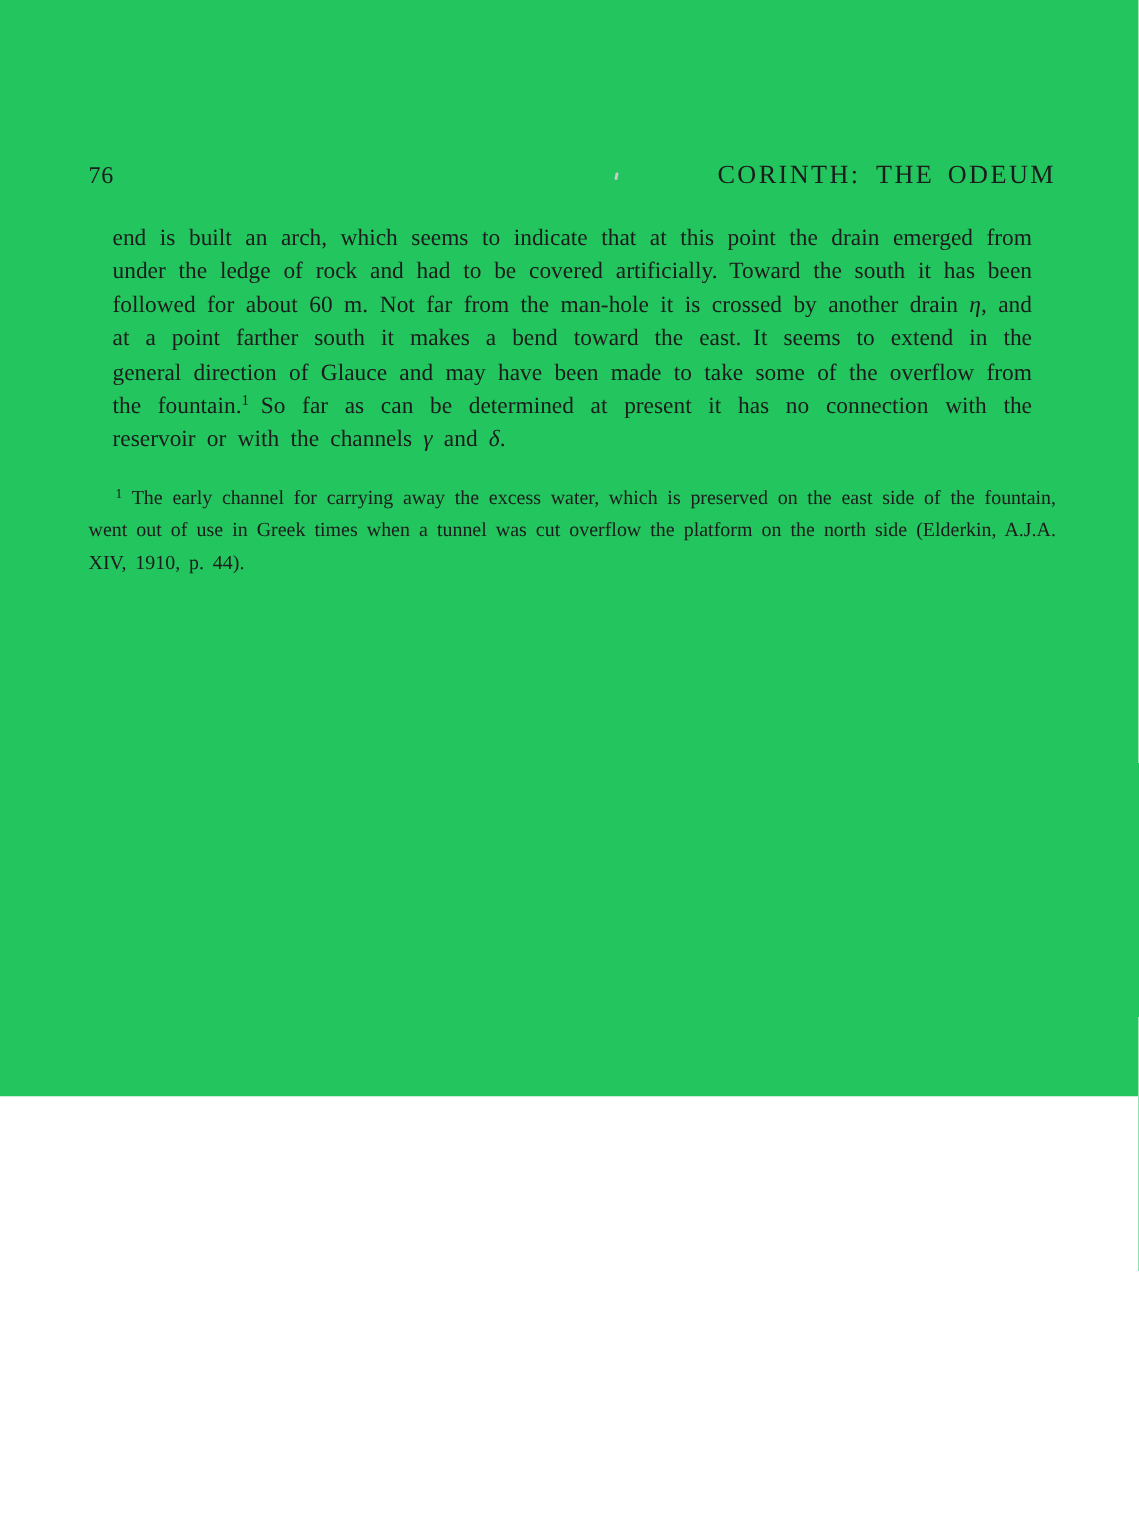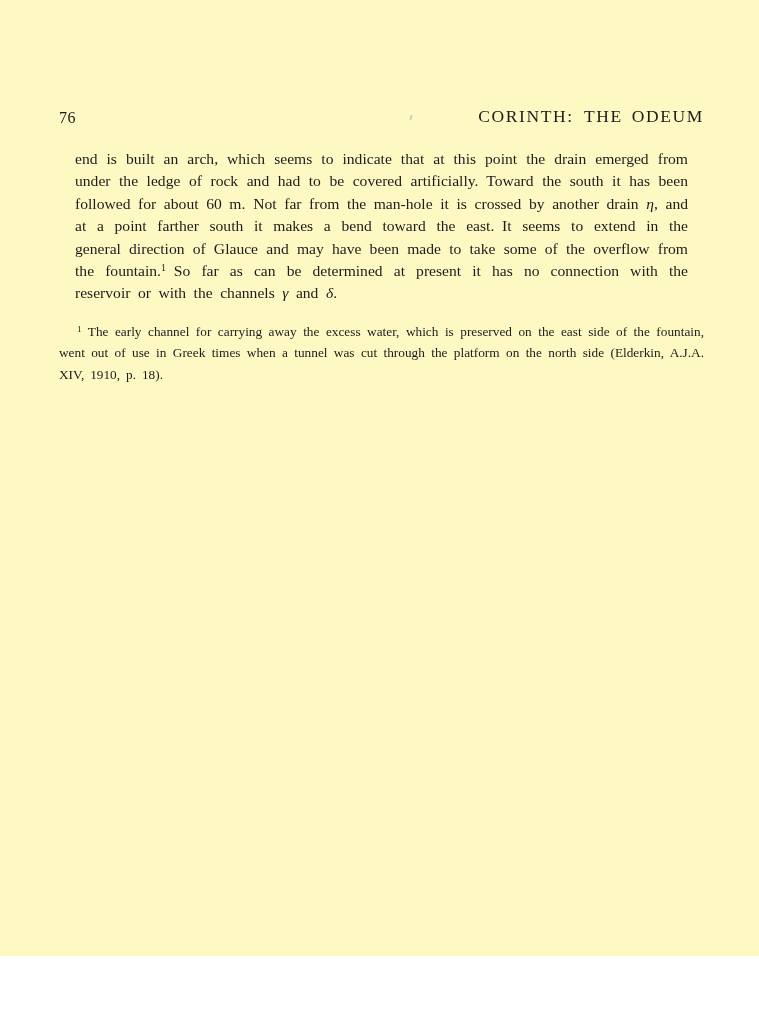--- a/index.html
+++ b/index.html
@@ -3,22 +3,22 @@
 <meta charset="utf-8">
 <style>
   html, body {
     margin: 0;
     padding: 0;
     background: #ffffff;
   }
   .page {
     position: relative;
     width: 759px;
-    height: 956px;
-    background: #fef9c3;
+    height: 731px;
+    background: #22c55e;
     font-family: "Liberation Serif", serif;
     color: #1c1c1c;
     overflow: hidden;
   }
   .content {
     position: absolute;
     left: 59px;
     top: 106px;
     width: 645px;
   }
@@ -90,16 +90,16 @@
   <div class="content">
 
     <div class="header-row">
       <span class="page-number">76</span>
       <span class="speck"></span>
       <span class="running-title">CORINTH: THE ODEUM</span>
     </div>
 
     <p class="body-text"><span>end is built an arch, which seems to indicate that at this point the drain emerged from under the ledge of rock and had to be covered artificially. Toward the south it has been followed for about 60 m. Not far from the man-hole it is crossed by another drain </span><span class="greek">η</span><span>, and at a point farther south it makes a bend toward the east. It seems to extend in the general direction of Glauce and may have been made to take some of the overflow from the fountain.</span><sup class="fn-ref">1</sup><span> So far as can be determined at present it has no connection with the reservoir or with the channels </span><span class="greek">γ</span><span> and </span><span class="greek">δ</span><span>.</span></p>
 
-    <p class="footnote"><sup class="fn-marker">1</sup><span> The early channel for carrying away the excess water, which is preserved on the east side of the fountain, went out of use in Greek times when a tunnel was cut through the platform on the north side (Elderkin, </span><span class="journal">A.J.A.</span><span> XIV, 1910, p. 18).</span></p>
+    <p class="footnote"><sup class="fn-marker">1</sup><span> The early channel for carrying away the excess water, which is preserved on the east side of the fountain, went out of use in Greek times when a tunnel was cut overflow the platform on the north side (Elderkin, </span><span class="journal">A.J.A.</span><span> XIV, 1910, p. 44).</span></p>
 
   </div>
 </div>
 
 </body></html>

